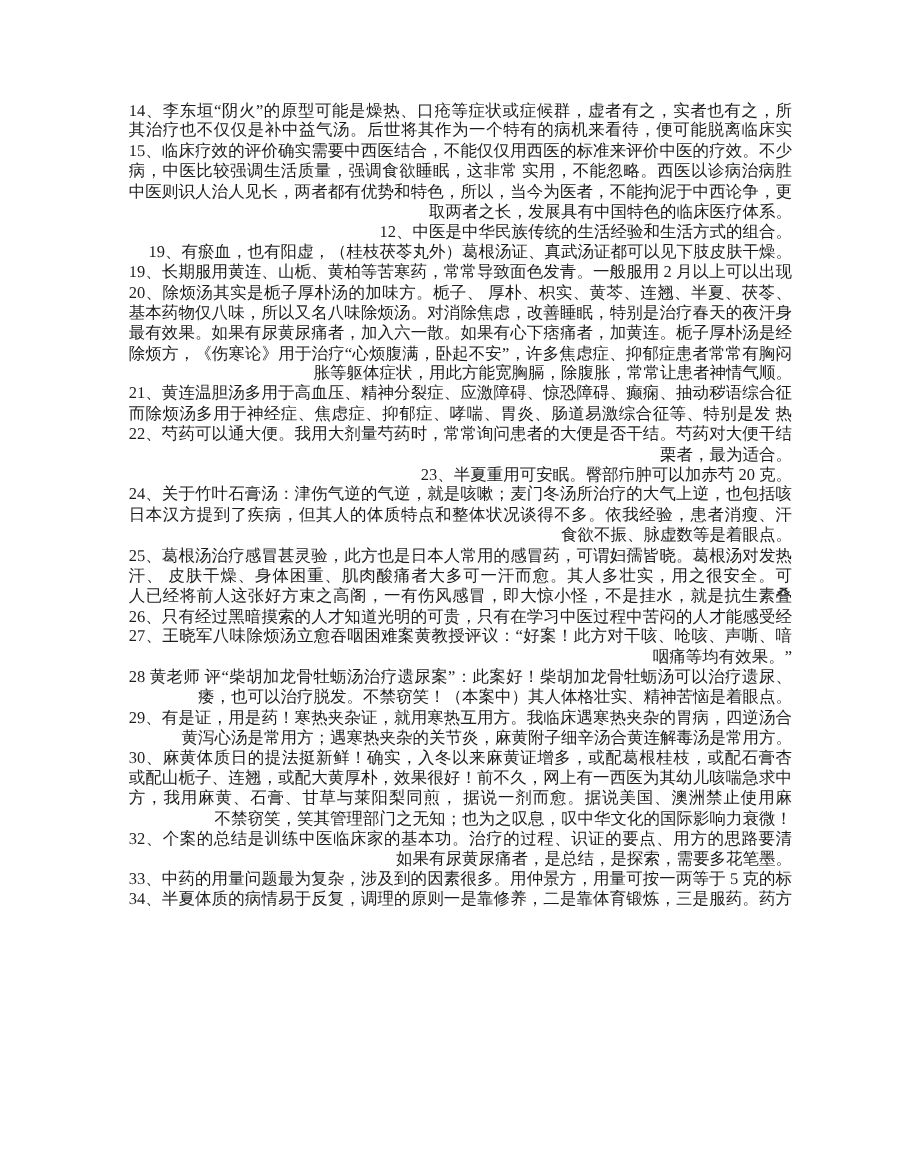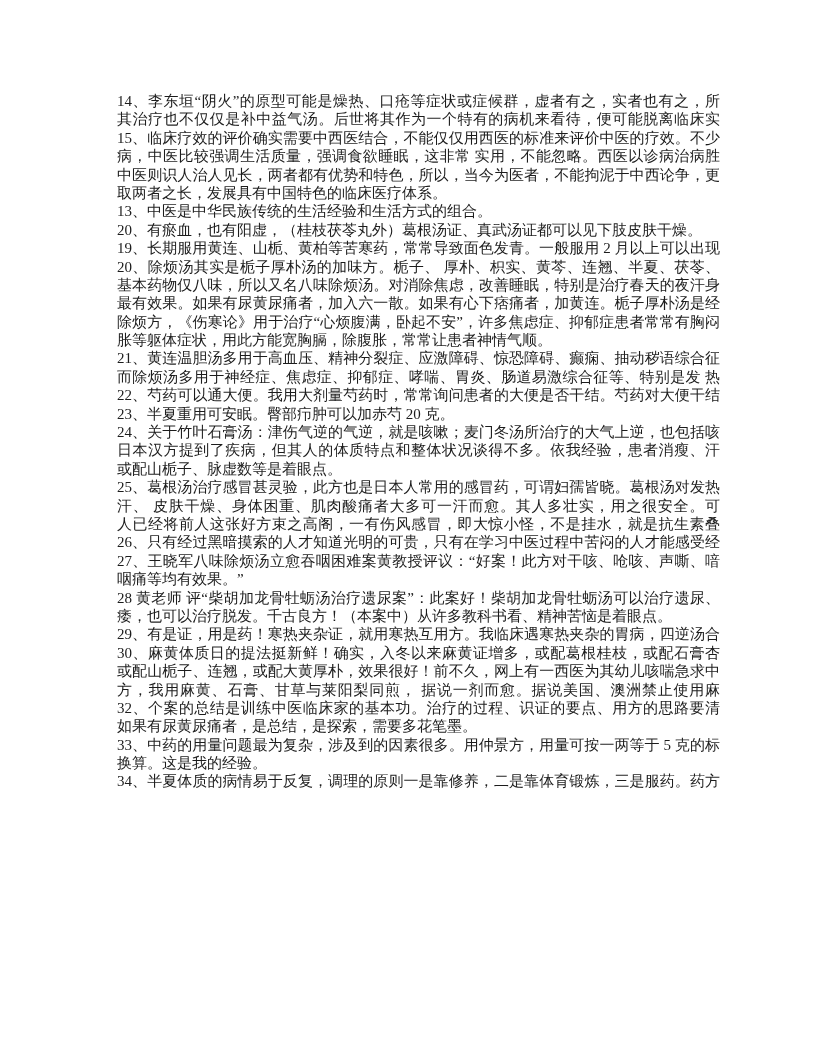--- a/index.html
+++ b/index.html
@@ -22,64 +22,66 @@
     font-family: "Liberation Serif", "DejaVu Serif", serif;
     font-size: 15px;
     line-height: 18.4px;
     color: #1c1c1c;
     letter-spacing: 0;
   }
   .line {
     height: 18.4px;
     overflow: hidden;
     white-space: pre-wrap;
-    text-align: left;
+    text-align: right;
   }
   .line.justify {
     text-align: justify;
     text-align-last: justify;
   }
 </style>
 </head>
 <body>
 
 <div class="page" style="background: rgb(255, 255, 255);">
   <div class="text-block" id="text-block" style="color: rgb(28, 28, 28);">
       <div class="line justify">14、李东垣“阴火”的原型可能是燥热、口疮等症状或症候群，虚者有之，实者也有之，所以，</div>
       <div class="line justify">其治疗也不仅仅是补中益气汤。后世将其作为一个特有的病机来看待，便可能脱离临床实际。</div>
       <div class="line justify">15、临床疗效的评价确实需要中西医结合，不能仅仅用西医的标准来评价中医的疗效。不少疾</div>
       <div class="line justify">病，中医比较强调生活质量，强调食欲睡眠，这非常 实用，不能忽略。西医以诊病治病胜出，</div>
       <div class="line justify">中医则识人治人见长，两者都有优势和特色，所以，当今为医者，不能拘泥于中西论争，更应</div>
       <div class="line">取两者之长，发展具有中国特色的临床医疗体系。</div>
-      <div class="line">13、中医是中华民族传统的生活经验和生活方式的组合。</div>
-      <div class="line">20、有瘀血，也有阳虚，（桂枝茯苓丸外）葛根汤证、真武汤证都可以见下肢皮肤干燥。</div>
+      <div class="line">12、中医是中华民族传统的生活经验和生活方式的组合。</div>
+      <div class="line">19、有瘀血，也有阳虚，（桂枝茯苓丸外）葛根汤证、真武汤证都可以见下肢皮肤干燥。</div>
       <div class="line justify">19、长期服用黄连、山栀、黄柏等苦寒药，常常导致面色发青。一般服用 2 月以上可以出现眼</div>
       <div class="line justify">20、除烦汤其实是栀子厚朴汤的加味方。栀子、 厚朴、枳实、黄芩、连翘、半夏、茯苓、苏梗，</div>
       <div class="line justify">基本药物仅八味，所以又名八味除烦汤。对消除焦虑，改善睡眠，特别是治疗春天的夜汗身热</div>
       <div class="line justify">最有效果。如果有尿黄尿痛者，加入六一散。如果有心下痞痛者，加黄连。栀子厚朴汤是经典</div>
       <div class="line justify">除烦方，《伤寒论》用于治疗“心烦腹满，卧起不安”，许多焦虑症、抑郁症患者常常有胸闷腹</div>
       <div class="line">胀等躯体症状，用此方能宽胸膈，除腹胀，常常让患者神情气顺。</div>
       <div class="line justify">21、黄连温胆汤多用于高血压、精神分裂症、应激障碍、惊恐障碍、癫痫、抽动秽语综合征等，</div>
       <div class="line justify">而除烦汤多用于神经症、焦虑症、抑郁症、哮喘、胃炎、肠道易激综合征等、特别是发 热性疾</div>
       <div class="line justify">22、芍药可以通大便。我用大剂量芍药时，常常询问患者的大便是否干结。芍药对大便干结如</div>
+      <div class="line">栗者，最为适合。</div>
       <div class="line">23、半夏重用可安眠。臀部疖肿可以加赤芍 20 克。</div>
       <div class="line justify">24、关于竹叶石膏汤：津伤气逆的气逆，就是咳嗽；麦门冬汤所治疗的大气上逆，也包括咳嗽。</div>
       <div class="line justify">日本汉方提到了疾病，但其人的体质特点和整体状况谈得不多。依我经验，患者消瘦、汗出、</div>
-      <div class="line">或配山栀子、脉虚数等是着眼点。</div>
+      <div class="line">食欲不振、脉虚数等是着眼点。</div>
       <div class="line justify">25、葛根汤治疗感冒甚灵验，此方也是日本人常用的感冒药，可谓妇孺皆晓。葛根汤对发热无</div>
       <div class="line justify">汗、 皮肤干燥、身体困重、肌肉酸痛者大多可一汗而愈。其人多壮实，用之很安全。可惜，国</div>
       <div class="line justify">人已经将前人这张好方束之高阁，一有伤风感冒，即大惊小怪，不是挂水，就是抗生素叠进，</div>
       <div class="line justify">26、只有经过黑暗摸索的人才知道光明的可贵，只有在学习中医过程中苦闷的人才能感受经方</div>
       <div class="line justify">27、王晓军八味除烦汤立愈吞咽困难案黄教授评议：“好案！此方对干咳、呛咳、声嘶、喑哑、</div>
       <div class="line">咽痛等均有效果。”</div>
       <div class="line justify">28 黄老师 评“柴胡加龙骨牡蛎汤治疗遗尿案”：此案好！柴胡加龙骨牡蛎汤可以治疗遗尿、阳</div>
-      <div class="line">痿，也可以治疗脱发。千古良方！（本案中）从许多教科书看、精神苦恼是着眼点。</div>
+      <div class="line">痿，也可以治疗脱发。不禁窃笑！（本案中）其人体格壮实、精神苦恼是着眼点。</div>
       <div class="line justify">29、有是证，用是药！寒热夹杂证，就用寒热互用方。我临床遇寒热夹杂的胃病，四逆汤合三</div>
+      <div class="line">黄泻心汤是常用方；遇寒热夹杂的关节炎，麻黄附子细辛汤合黄连解毒汤是常用方。</div>
       <div class="line justify">30、麻黄体质日的提法挺新鲜！确实，入冬以来麻黄证增多，或配葛根桂枝，或配石膏杏仁，</div>
       <div class="line justify">或配山栀子、连翘，或配大黄厚朴，效果很好！前不久，网上有一西医为其幼儿咳喘急求中药</div>
       <div class="line justify">方，我用麻黄、石膏、甘草与莱阳梨同煎， 据说一剂而愈。据说美国、澳洲禁止使用麻黄，我</div>
+      <div class="line">不禁窃笑，笑其管理部门之无知；也为之叹息，叹中华文化的国际影响力衰微！</div>
       <div class="line justify">32、个案的总结是训练中医临床家的基本功。治疗的过程、识证的要点、用方的思路要清楚。</div>
       <div class="line">如果有尿黄尿痛者，是总结，是探索，需要多花笔墨。</div>
       <div class="line justify">33、中药的用量问题最为复杂，涉及到的因素很多。用仲景方，用量可按一两等于 5 克的标准</div>
-      <div class="line">换算。这是我的经验。</div>
       <div class="line justify">34、半夏体质的病情易于反复，调理的原则一是靠修养，二是靠体育锻炼，三是服药。药方不 能</div>
     </div>
 </div>
 
 </body></html>

